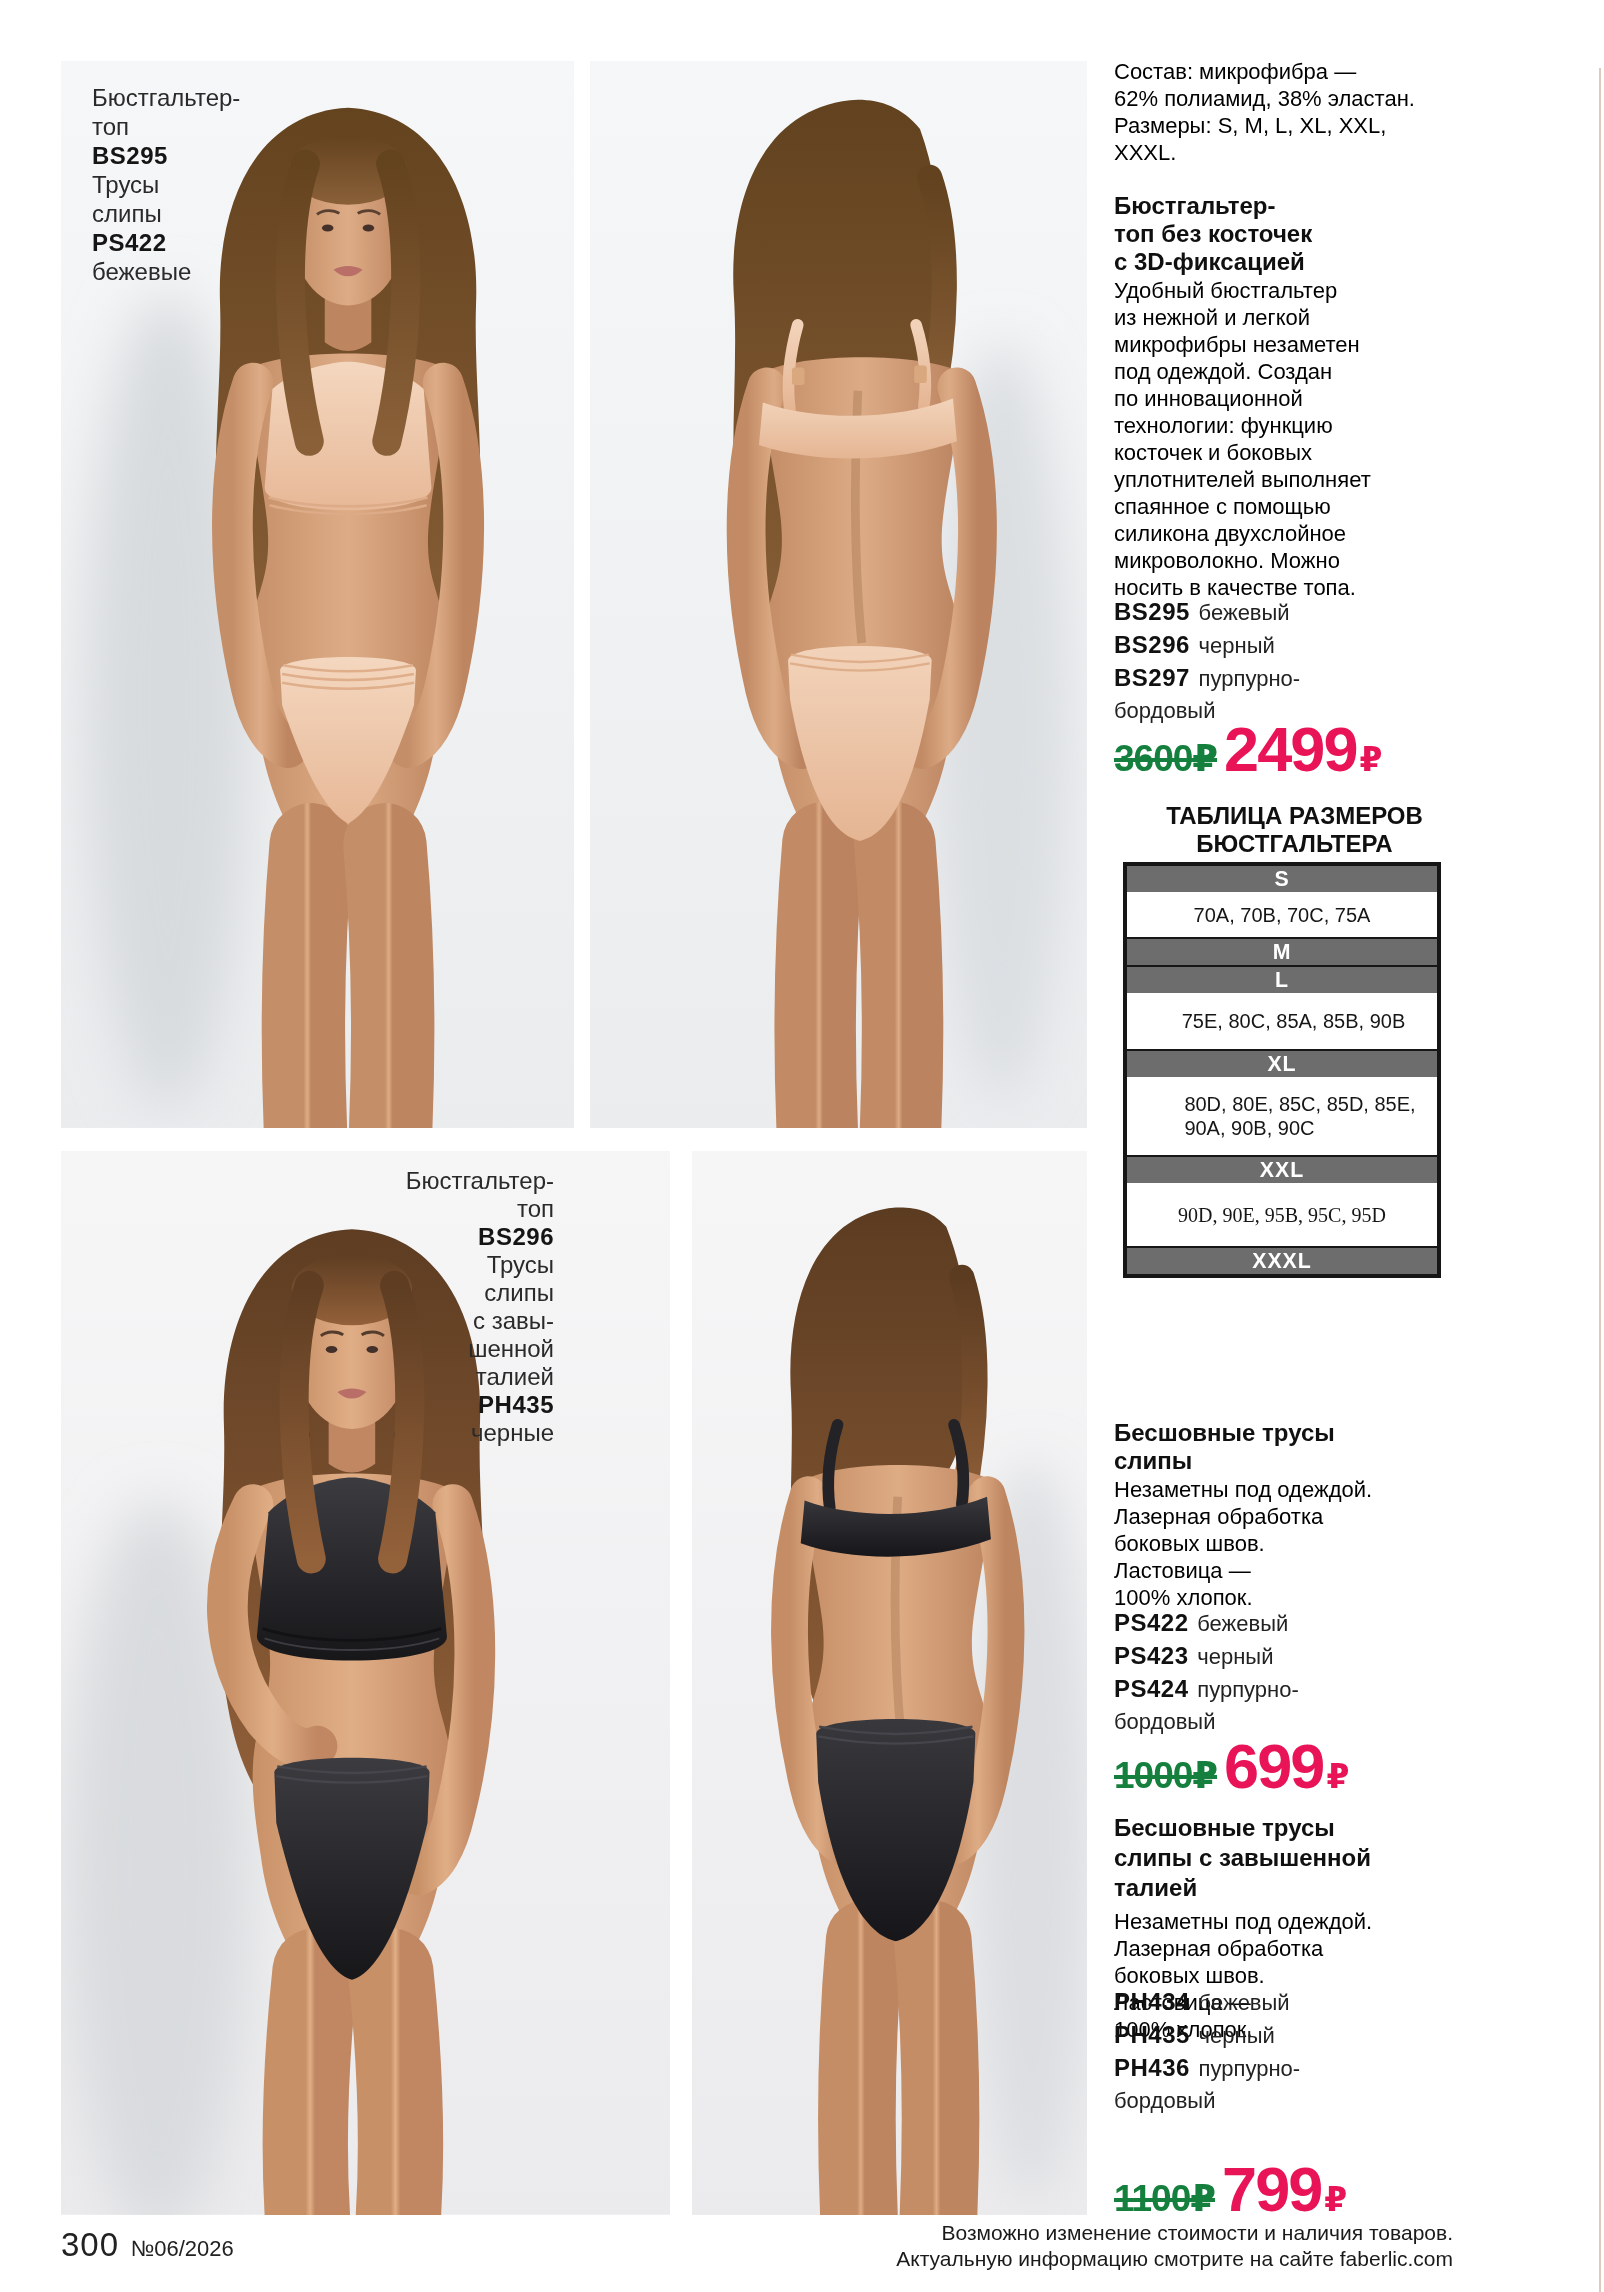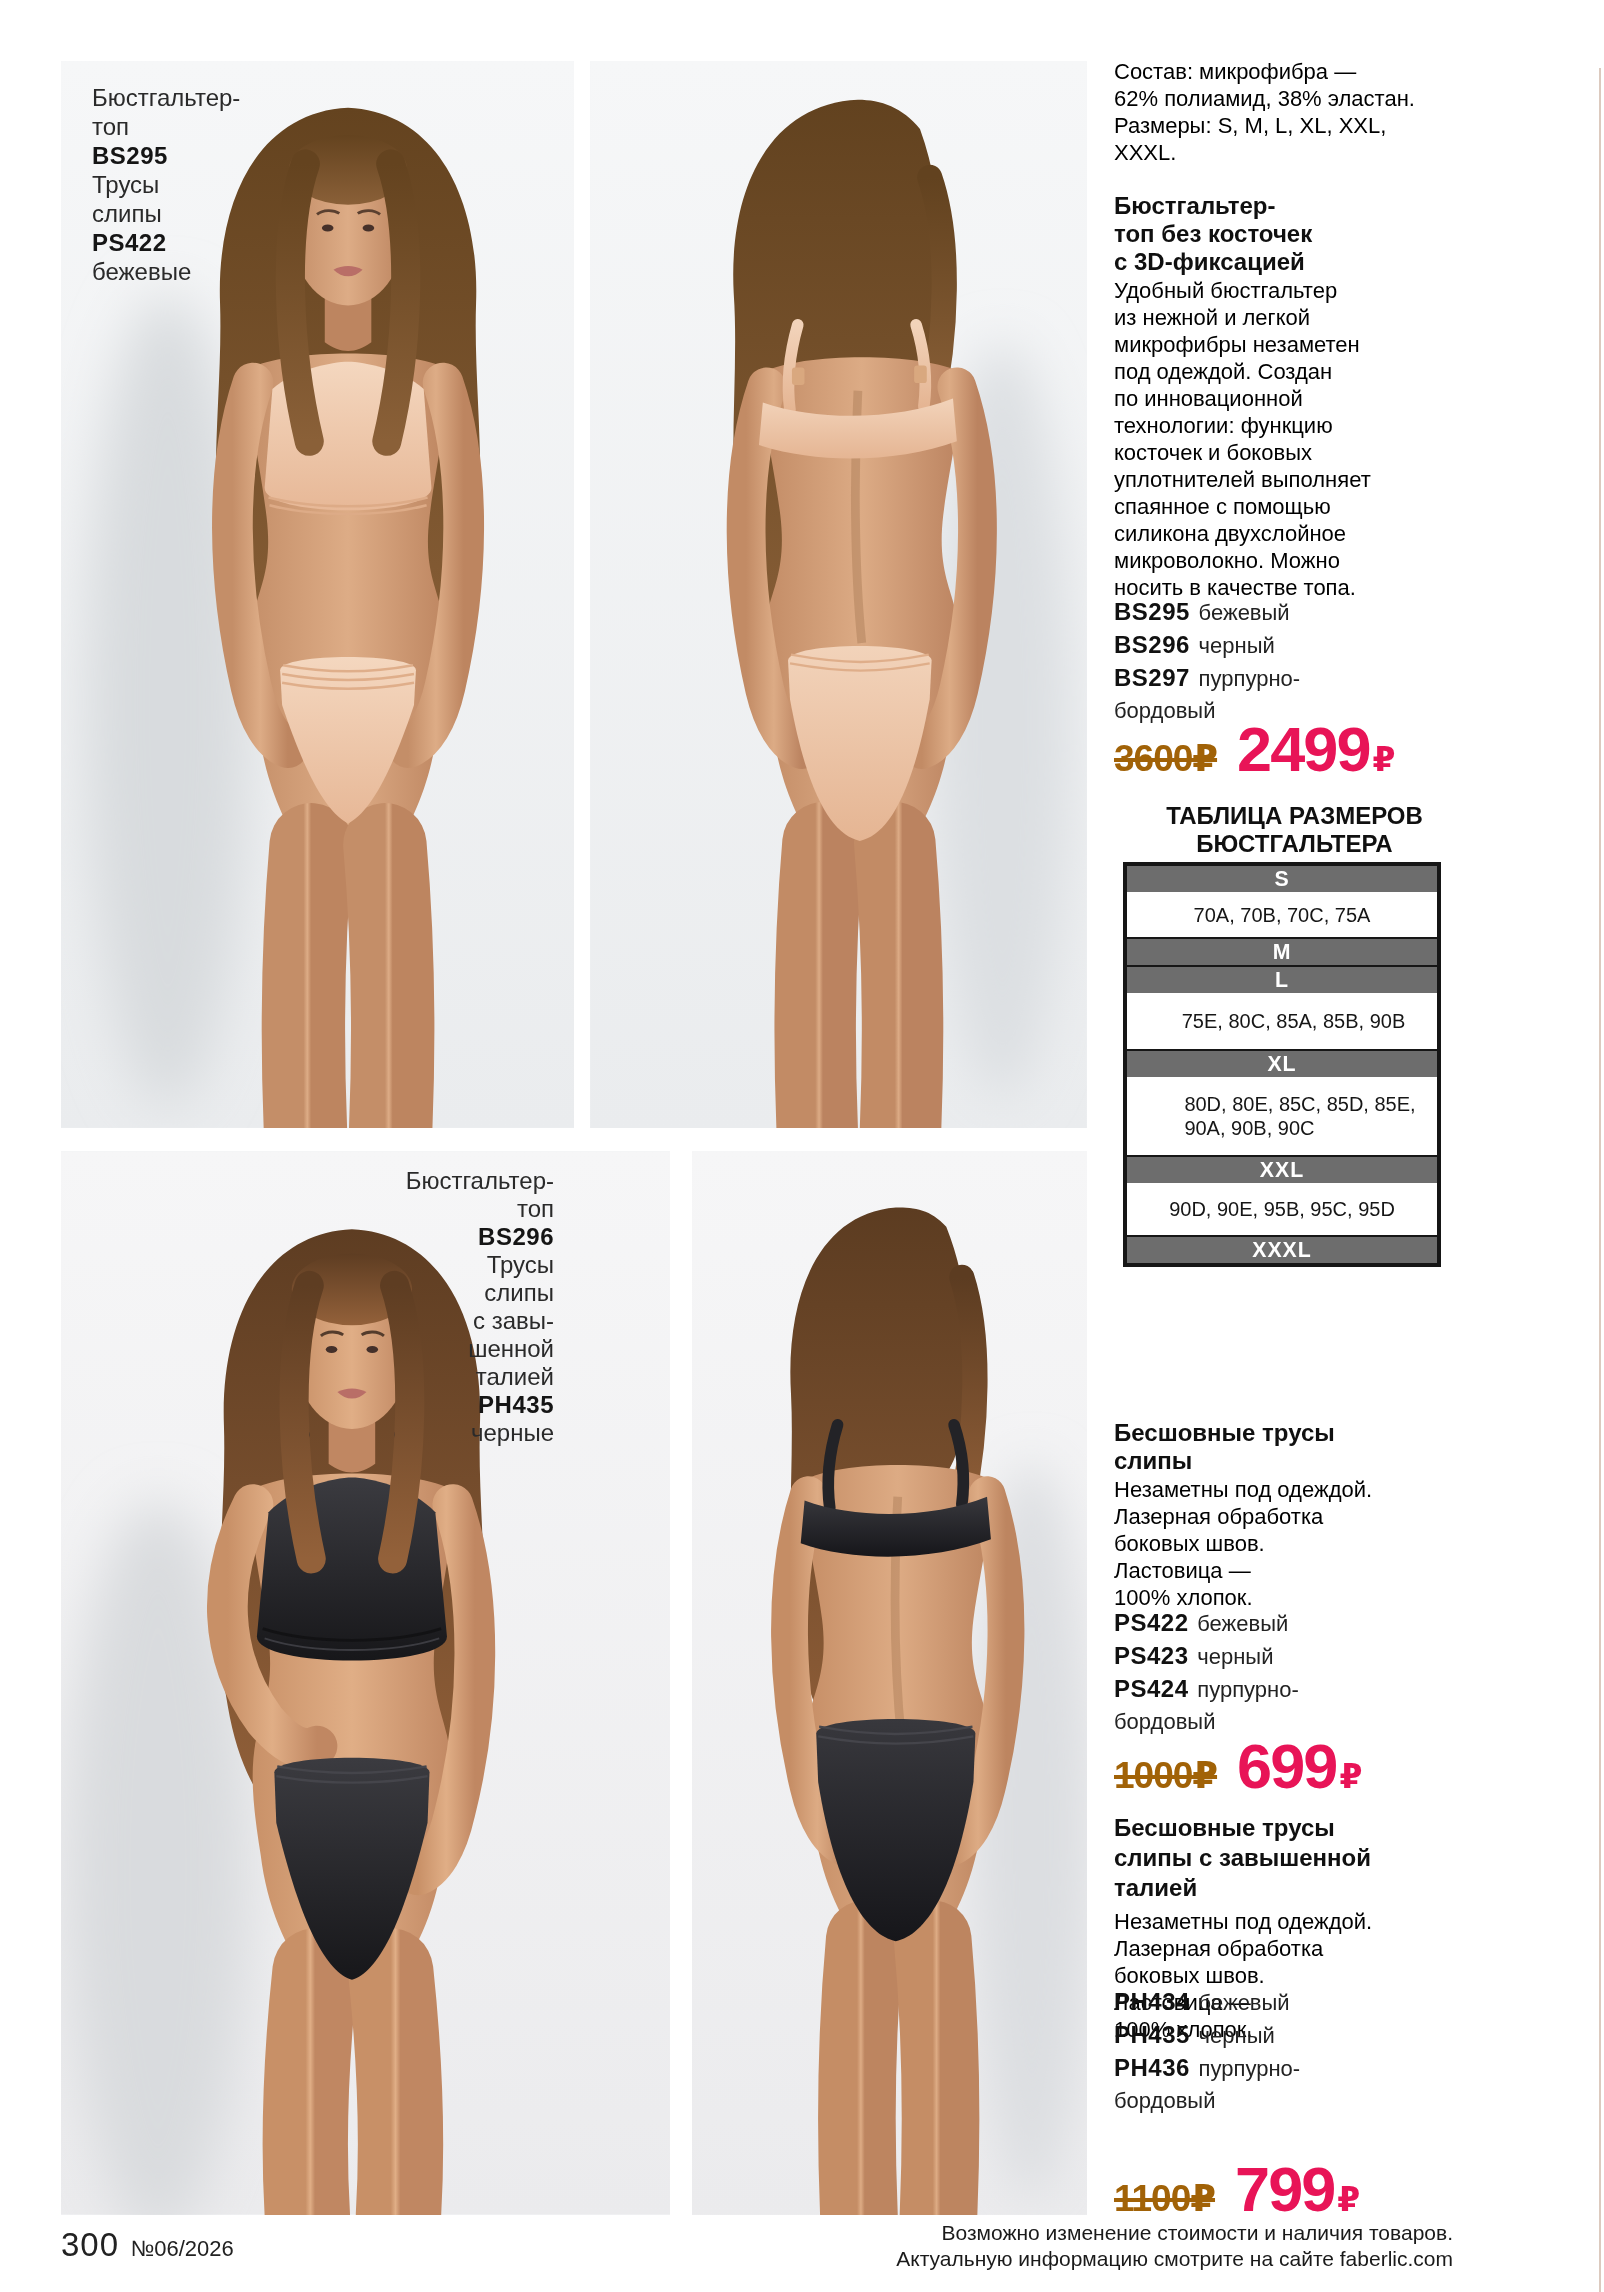--- a/index.html
+++ b/index.html
@@ -37,36 +37,36 @@
   .p3-variants{top:1986px;}
 
   .variant{font-size:22px;line-height:32px;color:#222;}
   .variant .code{font-weight:700;font-size:24px;color:#111;letter-spacing:0.5px;margin-right:8.7px;}
   .variant .color{white-space:pre-line;}
 
   .price-row{display:flex;align-items:baseline;}
   .p1-price{top:718px;}
   .p2-price{top:1735px;}
   .p3-price{top:2158px;}
-  .old-price{font-size:37px;font-weight:600;color:#a16207;letter-spacing:-1px;
-             text-decoration:line-through;text-decoration-thickness:3.9px;margin-right:20px;}
+  .old-price{font-size:37px;font-weight:600;color:#15803d;letter-spacing:-1px;
+             text-decoration:line-through;text-decoration-thickness:3.9px;margin-right:7px;}
   .new-price{font-size:63px;font-weight:800;color:#e81457;letter-spacing:-1.9px;line-height:62px;}
   .rub{font-size:33px;font-weight:800;color:#e81457;margin-left:2.9px;}
 
   
   .table-title{top:802px;text-align:center;font-weight:700;font-size:24px;line-height:28px;color:#101010;}
   .size-table{position:absolute;left:1123px;top:862px;width:318px;box-sizing:border-box;
               border:4.9px solid #161616;background:#ffffff;}
   .st-band{background:#6d6d6d;color:#ffffff;font-weight:700;font-size:21.3px;height:26px;
            line-height:26px;text-align:center;letter-spacing:1px;}
   .st-sep{border-top:2.9px solid #161616;}
   .st-vals{display:flex;align-items:center;justify-content:center;text-align:left;
            font-size:20px;line-height:24px;color:#161616;white-space:pre-line;}
   .st-v0{height:45px;} .st-v1{height:58px;} .st-v2{height:56px;padding-left:23px;}
-  .st-v3{height:78px;padding-left:36px;} .st-v4{height:52px;} .st-v5{height:50px;}
+  .st-v3{height:78px;padding-left:36px;} .st-v4{height:63px;font-family:Liberation Serif, serif;} .st-v5{height:50px;}
 
   
   .footer-left{left:61px;top:2226px;display:flex;align-items:baseline;}
   .page-num{font-size:33px;color:#222;letter-spacing:1px;}
   .issue{font-size:22px;color:#222;margin-left:11.6px;}
   .footer-right{right:152px;top:2220px;text-align:right;font-size:21px;line-height:26px;color:#1a1a1a;}
 
   .edge-line{position:absolute;left:1599px;top:68px;width:1.9px;height:2224px;background:#cdb3a4;opacity:.7;}
 </style>
 </head>

